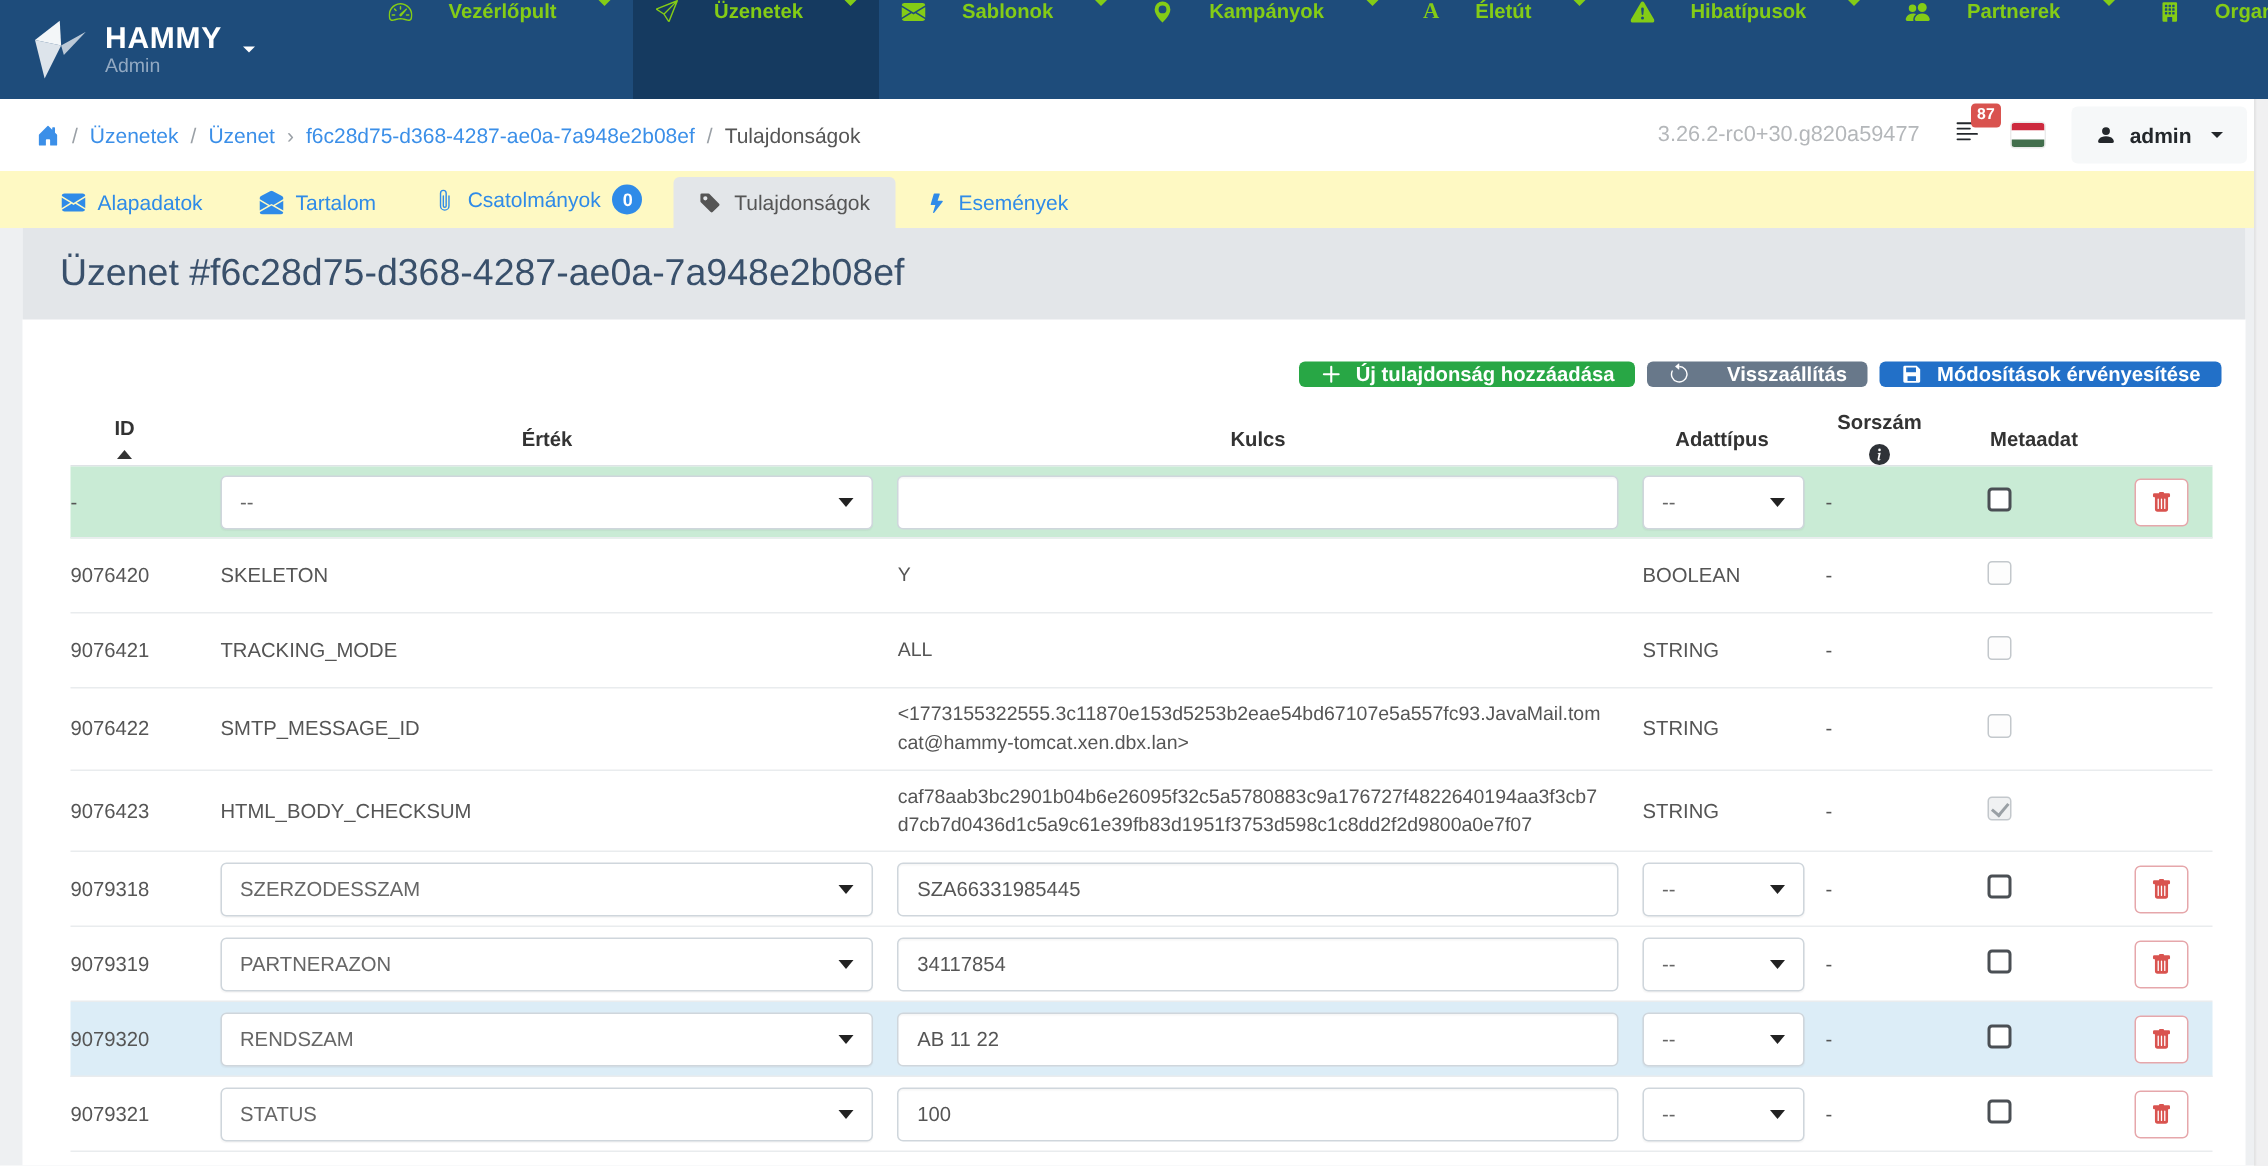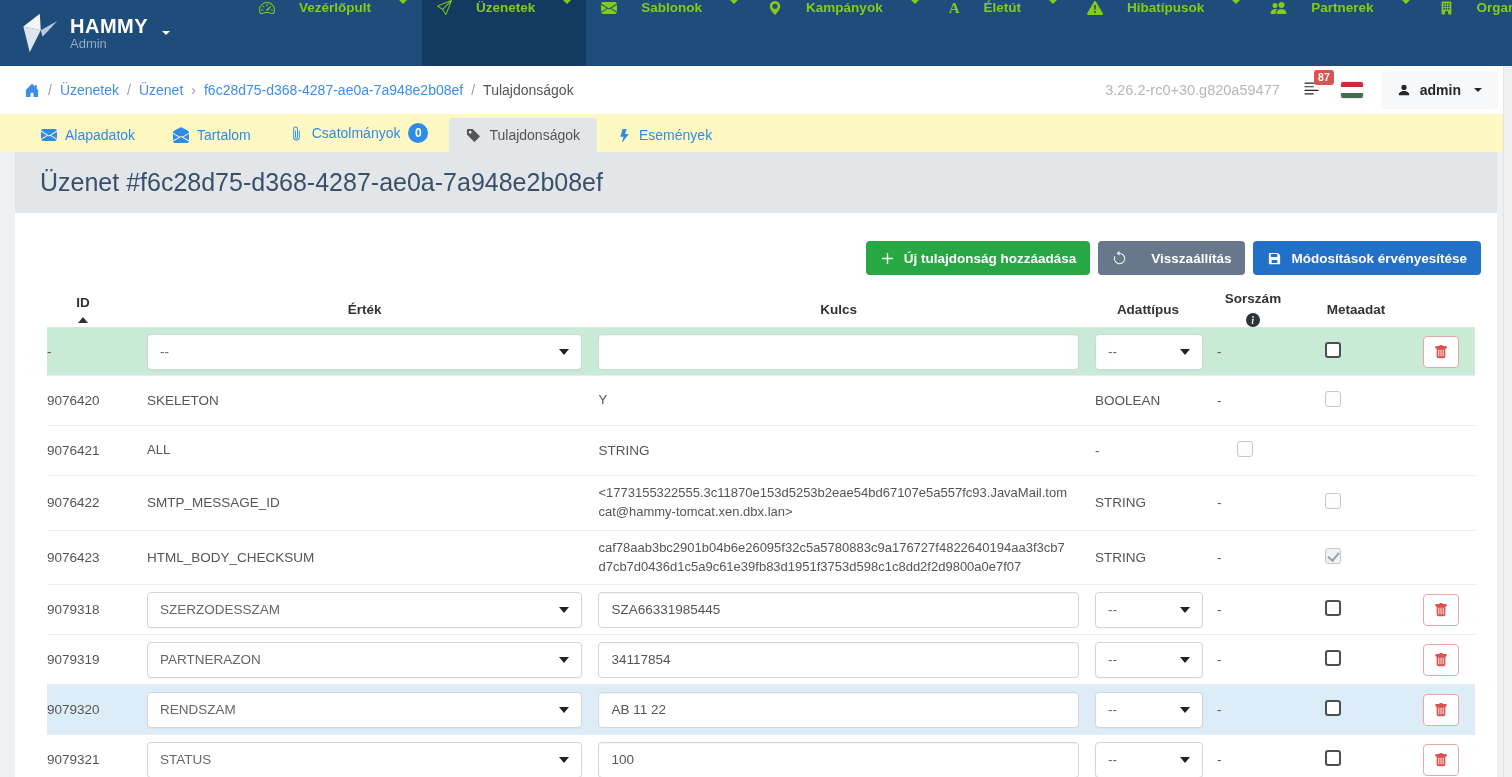--- a/index.html
+++ b/index.html
@@ -41,21 +41,21 @@
   .tabsrow { height:38px; background:#fef9c3; display:flex; align-items:flex-end; padding-left:24px; gap:4px; }
   .tab { display:flex; align-items:center; gap:8px; padding:9px 17px; font-size:14px; color:#2f8be8; cursor:pointer; border-radius:4px 4px 0 0; }
   .tab.active { background:#e3e6e9; color:#555; }
   .tab-badge { background:#2f8be8; color:#fff; min-width:20px; height:20px; border-radius:10px; font-size:12px; font-weight:bold; display:inline-flex; align-items:center; justify-content:center; padding:0 6px; }
 
   
   .content { background:#fff; margin:0 15px; min-height:625px; }
   .titleband { background:#e3e6e9; padding:16px 25px; }
   .titleband h1 { font-size:25px; font-weight:400; color:#39506b; }
   .toolbar { display:flex; justify-content:flex-end; gap:8px; padding:28px 16px 16px; }
-  .btn { display:inline-flex; align-items:center; gap:9px; height:34px; padding:0 14px; border:none; border-radius:4px; color:#fff; font-size:13.5px; font-weight:bold; font-family:inherit; cursor:pointer; }
+  .btn { display:inline-flex; align-items:center; gap:9px; height:17px; padding:0 14px; border:none; border-radius:4px; color:#fff; font-size:13.5px; font-weight:bold; font-family:inherit; cursor:pointer; }
   .btn-green { background:#28a745; }
   .btn-gray { background:#68788a;gap:24px; }
   .btn-blue { background:#2270c8; }
 
   
   .tbl { padding:0 22px 0 32px; }
   .row { display:grid; grid-template-columns:100px 1fr 1.1fr 122px 88px 118px 52px; align-items:center; min-height:50px; border-bottom:1px solid #e9ecee; font-size:13.5px; color:#555; }
   .row.thead { min-height:36px; border-bottom:1px solid #dfe3e6; color:#333; font-weight:bold; align-items:center; }
   .row.row-new { background:#c9ebd5; min-height:48px; }
   .row.row-sel { background:#dcedf7; }
@@ -353,20 +353,21 @@
           <div class="cell c-val">
             <span>Y</span>
           </div>
           <div class="cell"><span>BOOLEAN</span></div>
           <div class="cell"><span>-</span></div>
           <div class="cell c-meta"><span class="cb cb-ro"></span></div>
           <div class="cell c-act"></div>
         </div>
         <div class="row">
           <div class="cell c-id"><span>9076421</span></div>
+          <div class="cell"><span>TRACKING_MODE</span></div>
           <div class="cell c-val">
             <span>ALL</span>
           </div>
           <div class="cell"><span>STRING</span></div>
           <div class="cell"><span>-</span></div>
           <div class="cell c-meta"><span class="cb cb-ro"></span></div>
           <div class="cell c-act"></div>
         </div>
         <div class="row">
           <div class="cell c-id"><span>9076422</span></div>

